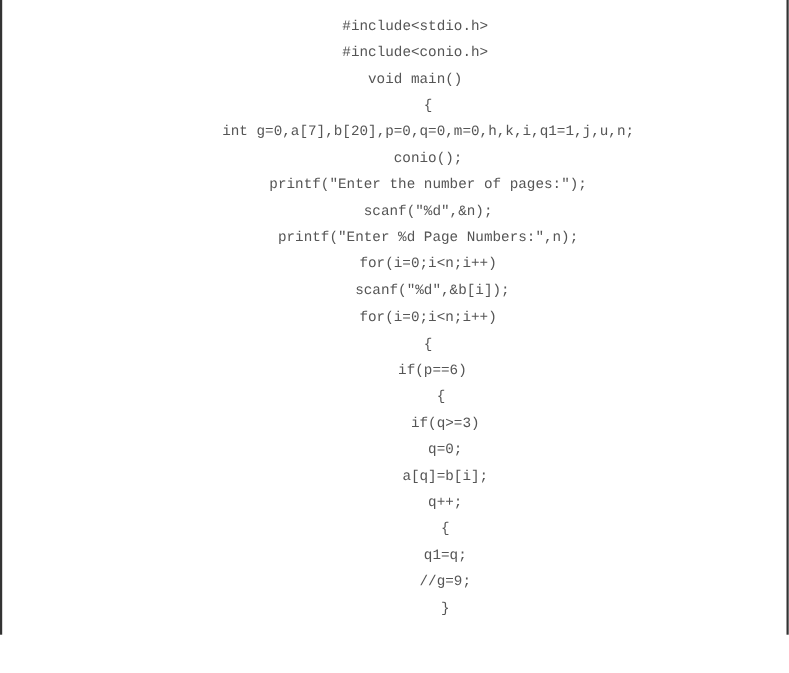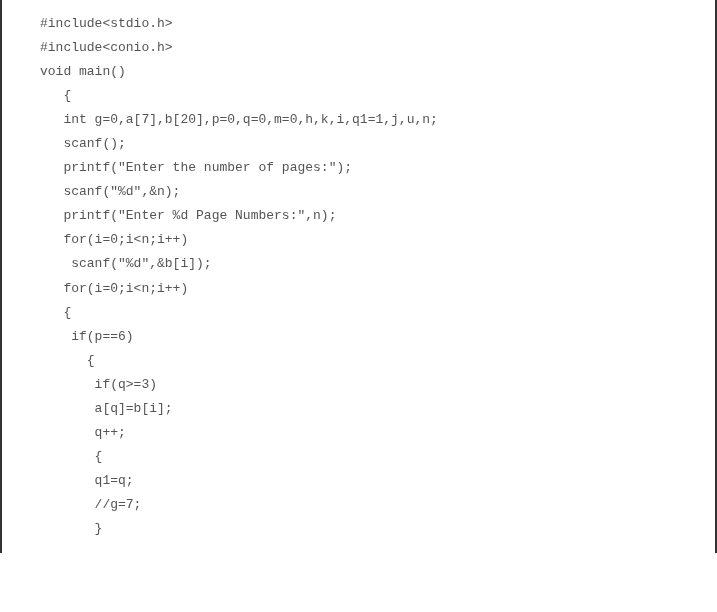--- a/index.html
+++ b/index.html
@@ -13,41 +13,43 @@
       line-height: 1.85;
       color: #555;
       background: #fff;
       padding: 12px 0 12px 38px;
       border-left: 2px solid #333;
       border-right: 2px solid #333;
       width: 717px;
     }
     .code-line {
       white-space: pre;
+      text-align: center;
     }
   </style>
 </head>
 <body>
 
 <div id="code-container">
     <div class="code-line">#include&lt;stdio.h&gt;</div>
     <div class="code-line">#include&lt;conio.h&gt;</div>
     <div class="code-line">void main()</div>
     <div class="code-line">   {</div>
     <div class="code-line">   int g=0,a[7],b[20],p=0,q=0,m=0,h,k,i,q1=1,j,u,n;</div>
-    <div class="code-line">   scanf();</div>
+    <div class="code-line">   conio();</div>
     <div class="code-line">   printf("Enter the number of pages:");</div>
     <div class="code-line">   scanf("%d",&amp;n);</div>
     <div class="code-line">   printf("Enter %d Page Numbers:",n);</div>
     <div class="code-line">   for(i=0;i&lt;n;i++)</div>
     <div class="code-line">    scanf("%d",&amp;b[i]);</div>
     <div class="code-line">   for(i=0;i&lt;n;i++)</div>
     <div class="code-line">   {</div>
     <div class="code-line">    if(p==6)</div>
     <div class="code-line">      {</div>
     <div class="code-line">       if(q&gt;=3)</div>
+    <div class="code-line">       q=0;</div>
     <div class="code-line">       a[q]=b[i];</div>
     <div class="code-line">       q++;</div>
     <div class="code-line">       {</div>
     <div class="code-line">       q1=q;</div>
-    <div class="code-line">       //g=7;</div>
+    <div class="code-line">       //g=9;</div>
     <div class="code-line">       }</div>
   </div>
 
 </body></html>

